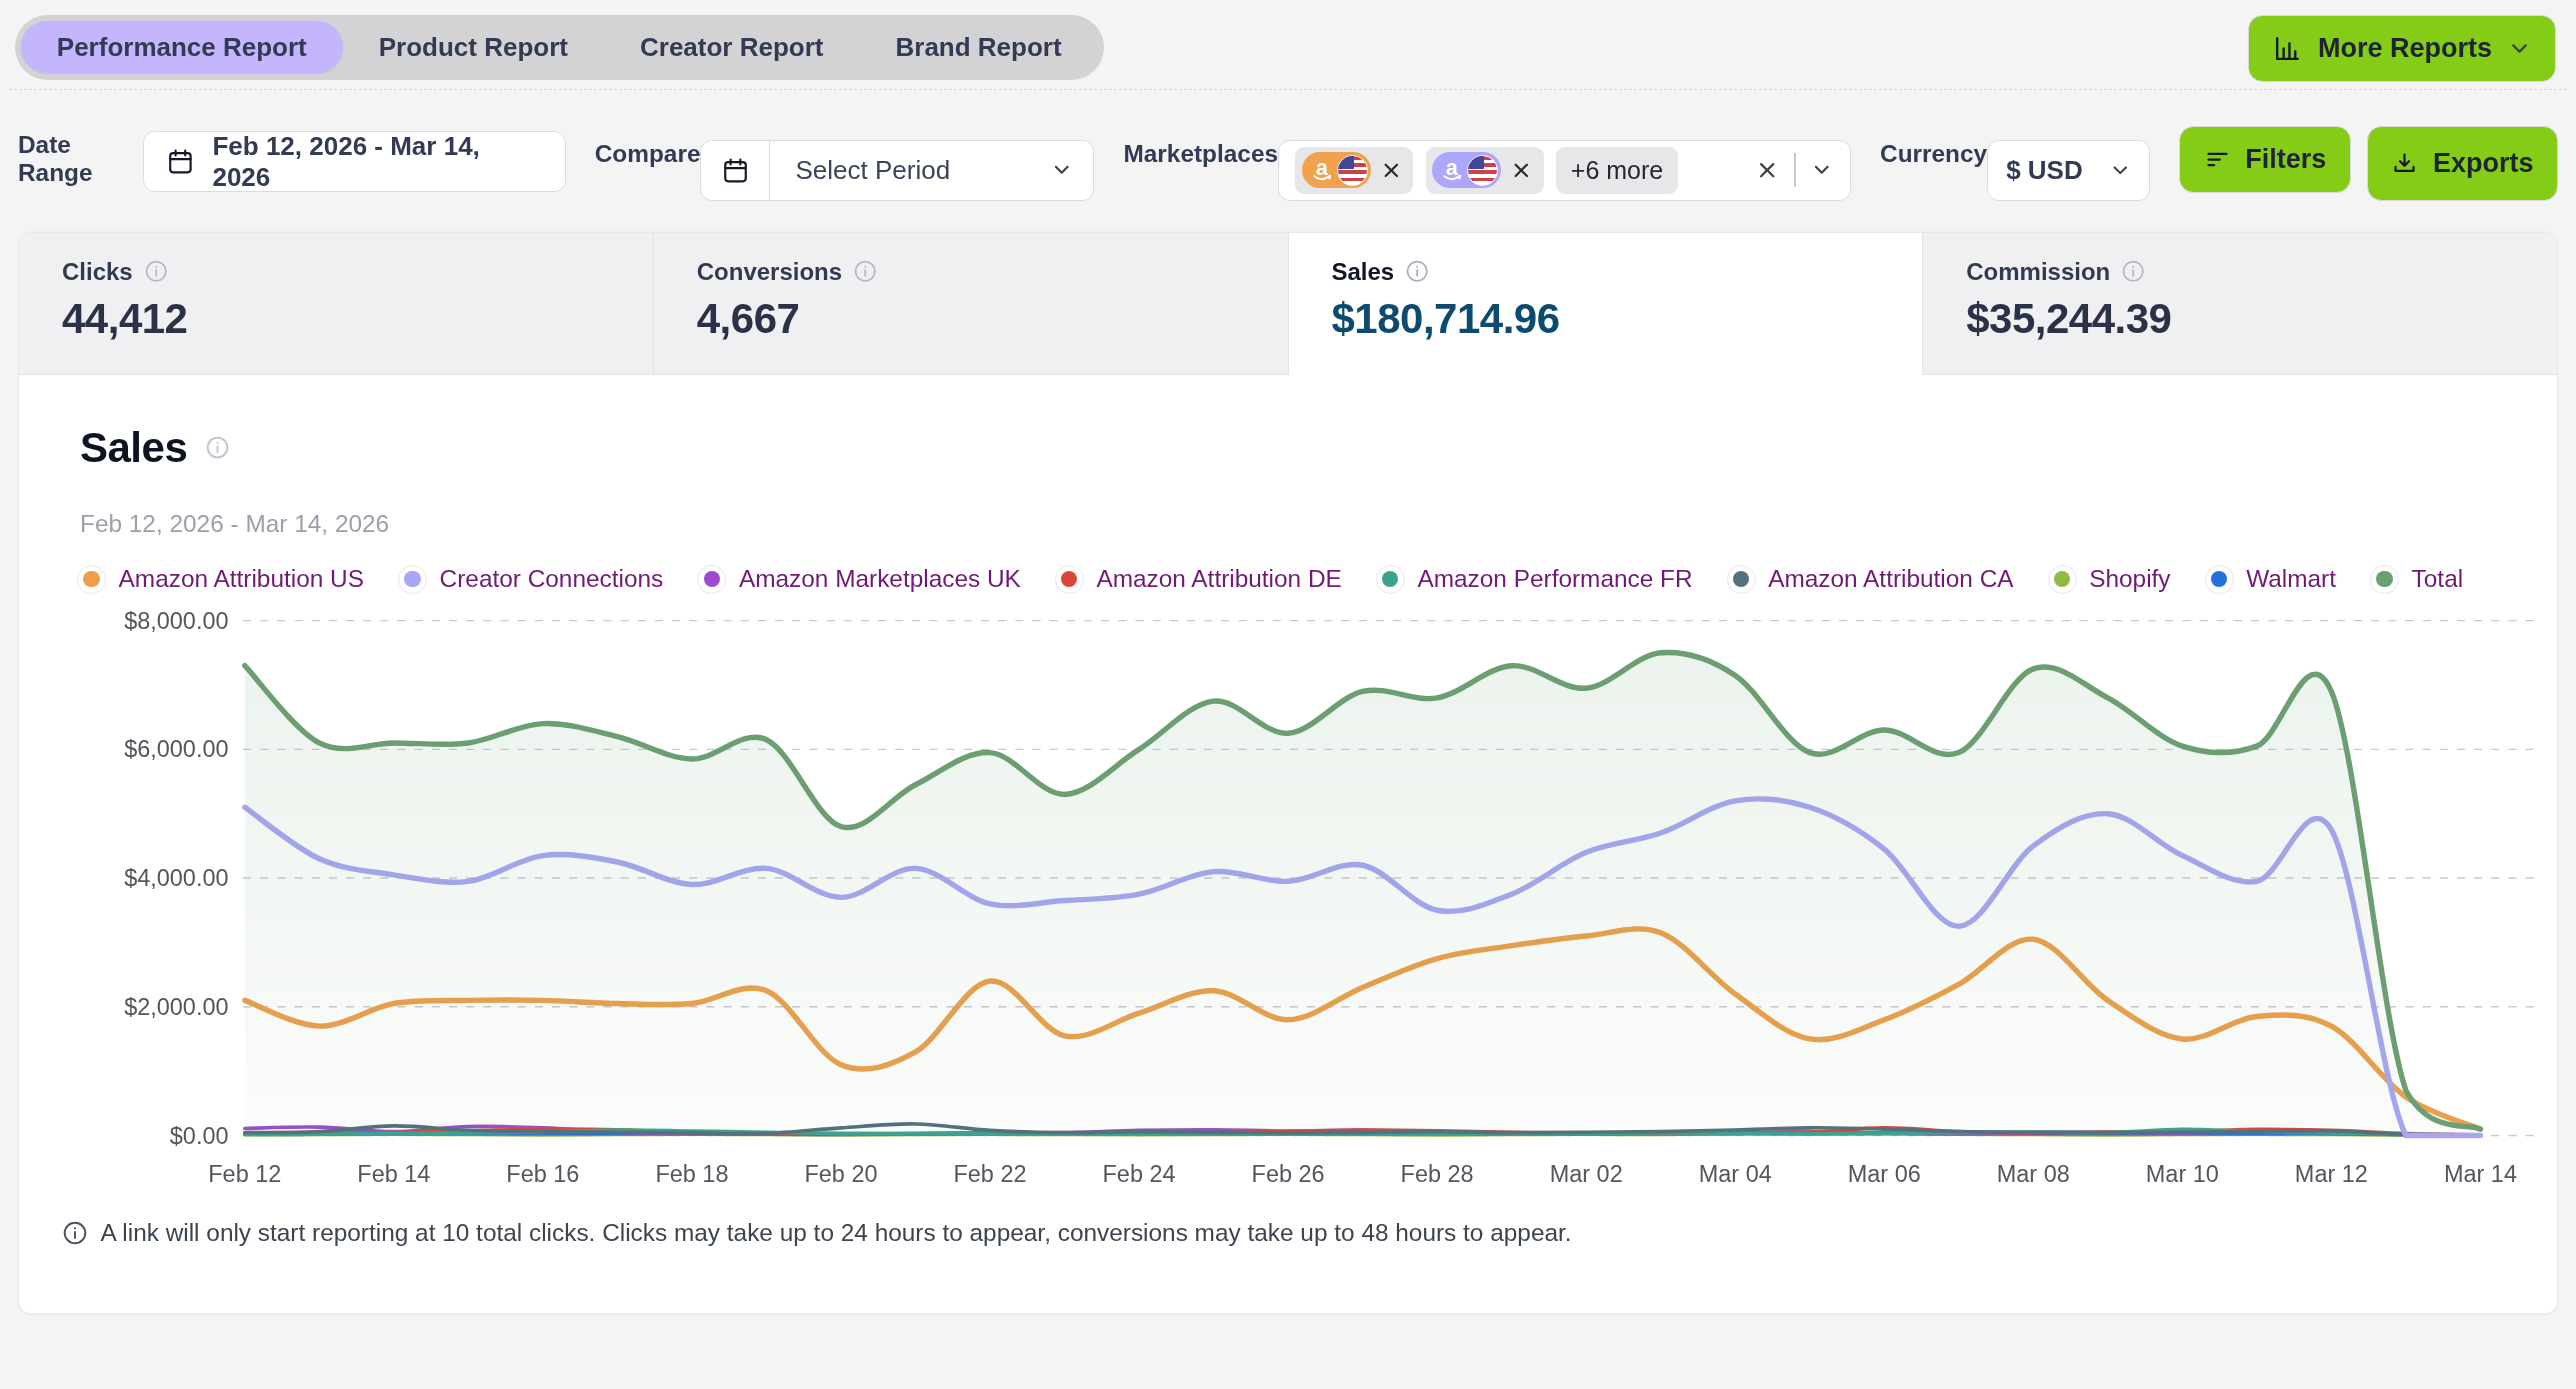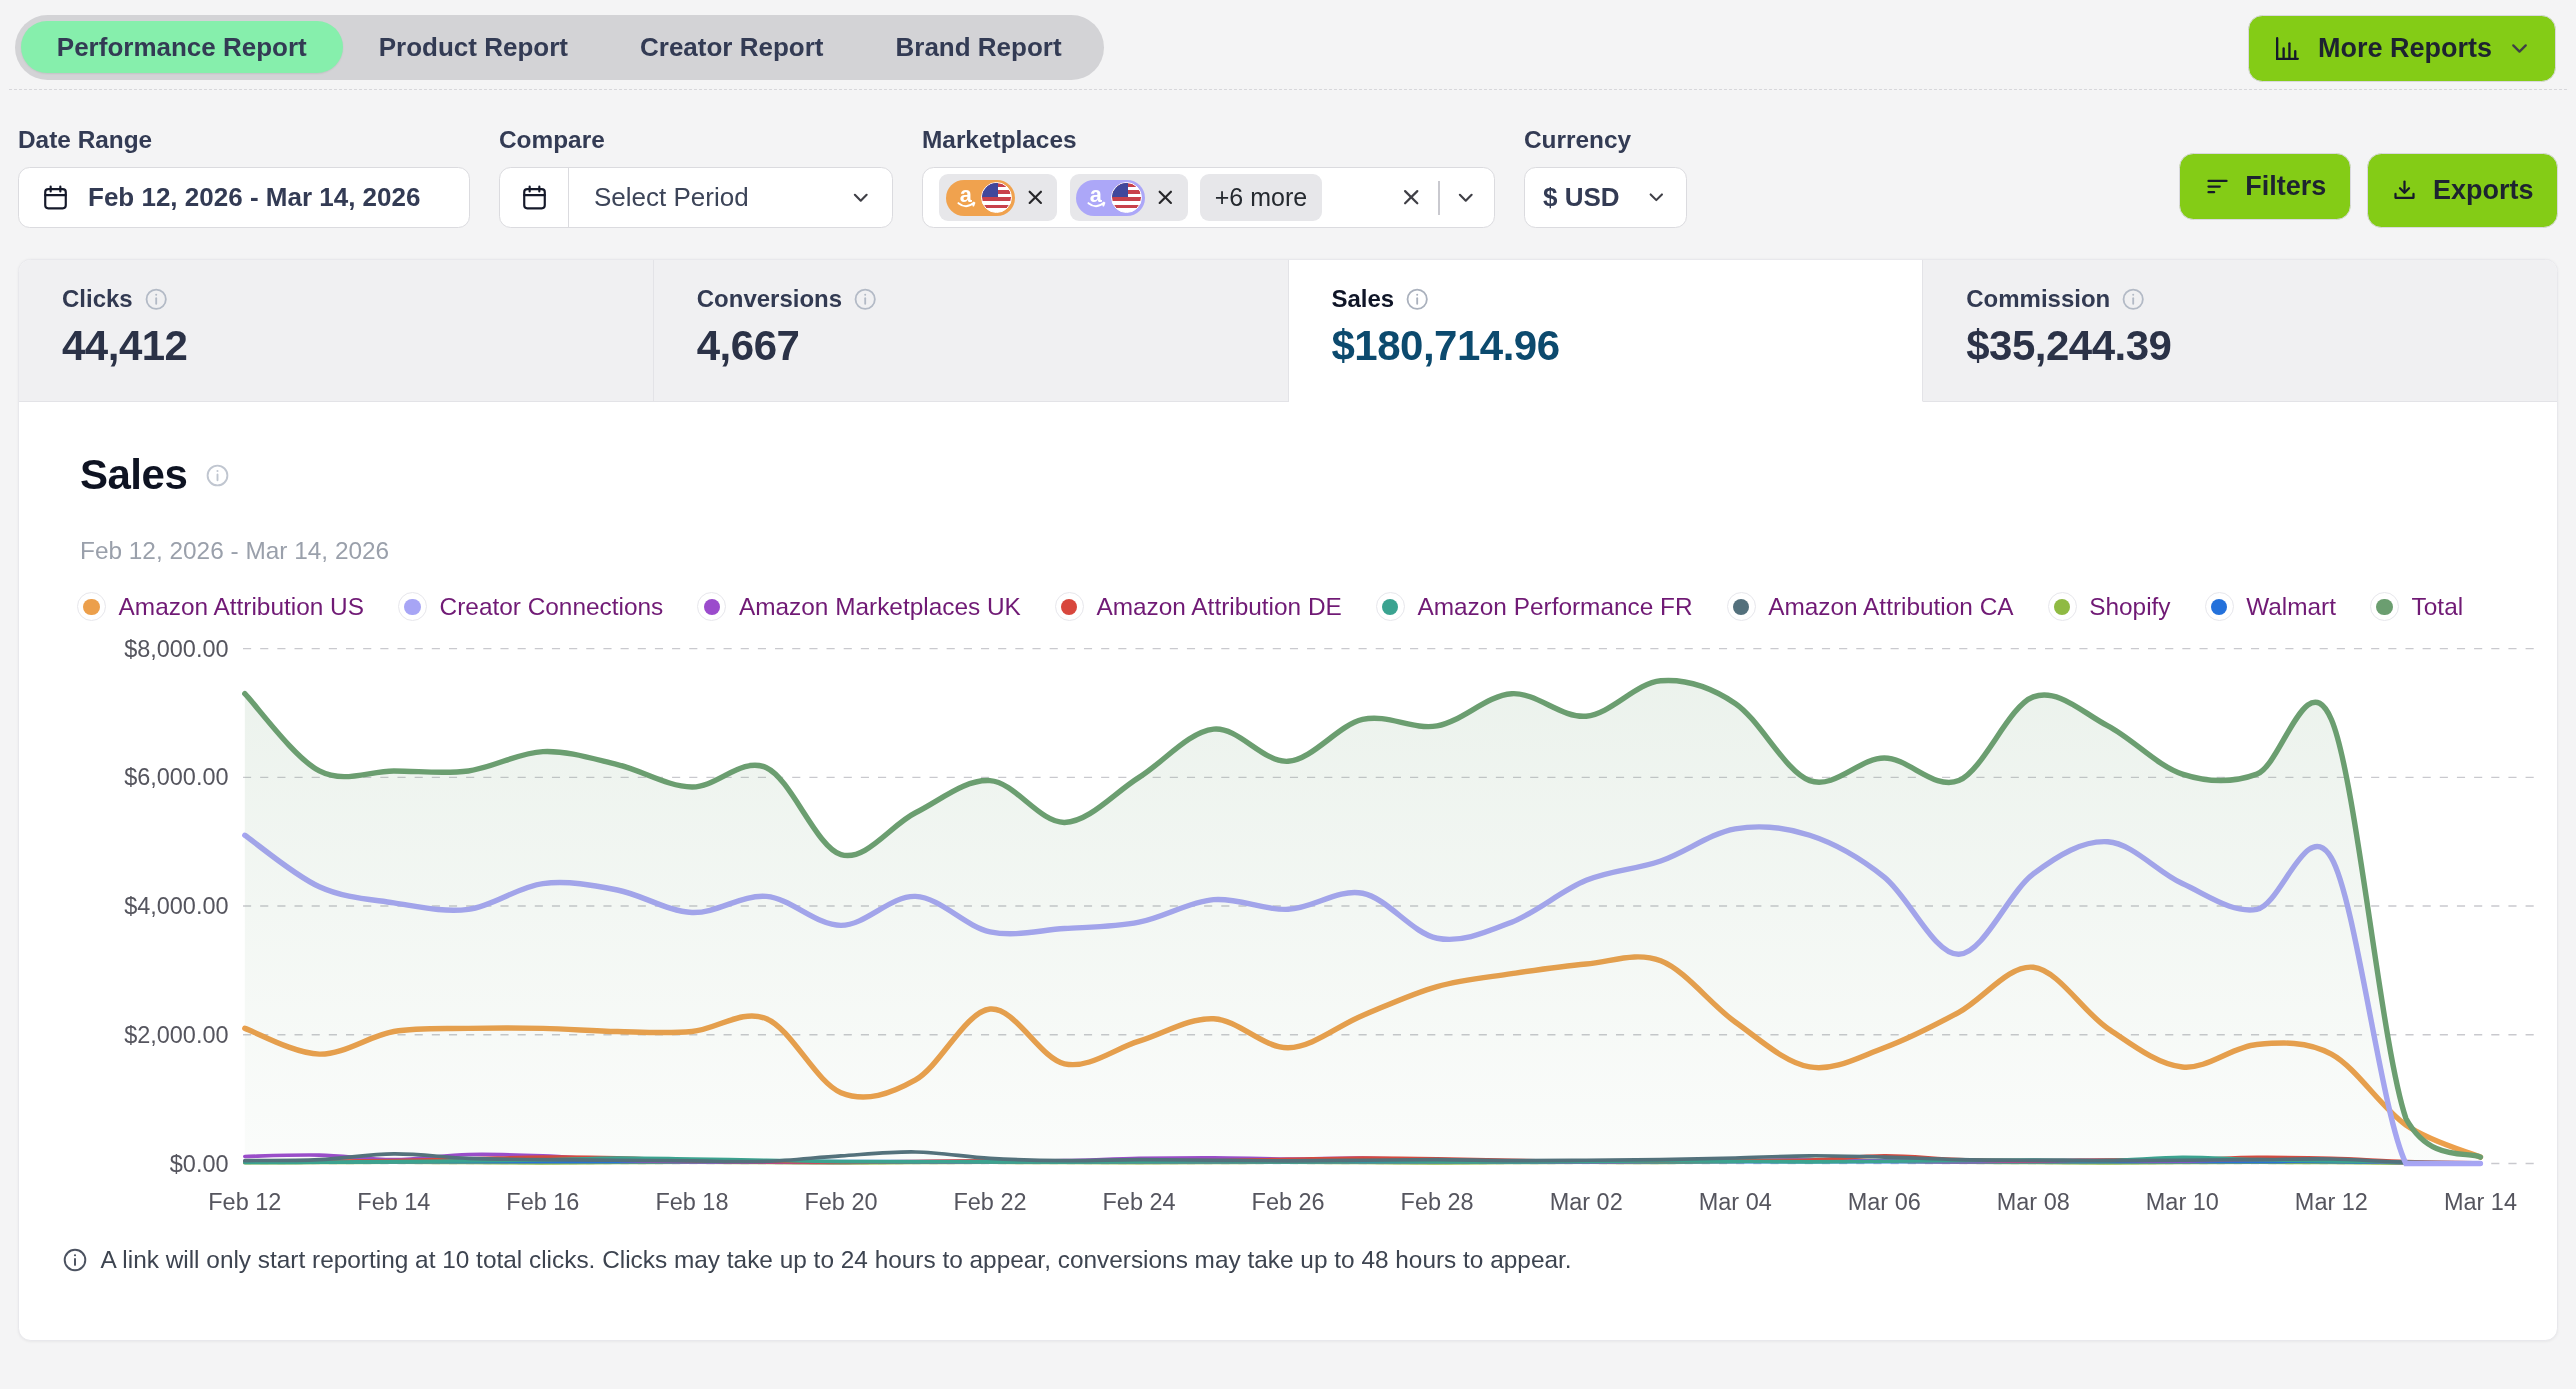--- a/index.html
+++ b/index.html
@@ -4,29 +4,29 @@
 <style>
   html,body{margin:0;padding:0;width:2576px;height:1389px;overflow:hidden;
     background:#f4f4f5;font-family:"Liberation Sans",sans-serif;color:#333b54;}
   *{box-sizing:border-box;}
 
   
   .topbar{display:flex;justify-content:space-between;align-items:flex-start;padding:14.5px 20px 0 14.5px;}
   .tabs{display:inline-flex;align-items:center;background:#d3d3d6;border-radius:33px;padding:6.3px;height:65px;}
   .tab{display:flex;align-items:center;height:52px;padding:0 36px;border-radius:26px;
     font-size:26px;font-weight:700;color:#333b54;cursor:pointer;white-space:nowrap;}
-  .tab.active{background:#86efac;box-shadow:0 0.9px 1.8px rgba(0,0,0,.08);}
+  .tab.active{background:#c4b5fd;box-shadow:0 0.9px 1.8px rgba(0,0,0,.08);}
   .btn{display:inline-flex;align-items:center;gap:14.5px;background:#84cc16;border:1.4px solid #d9d9de;
     border-radius:14.5px;height:67px;padding:0 23.5px;font-size:27px;font-weight:600;color:#1d2330;cursor:pointer;}
 
   .dashed-sep{border-top:1.8px dashed #d7d7db;margin:7.2px 9px 0 9px;}
 
   
   .filter-row{display:flex;align-items:flex-end;padding:0 18px;margin-top:36px;gap:29px;}
-  .fgroup{display:flex;flex-direction:column;}
+  .fgroup{display:flex;flex-direction:row;}
   .flabel{font-size:24.4px;font-weight:600;color:#333b54;margin-bottom:13.5px;}
   .control{display:flex;align-items:center;background:#fff;border:1.4px solid #dbdbdf;border-radius:11.7px;height:61px;
     font-size:26px;color:#333b54;}
   .ctl-date{width:452px;padding:0 22px;gap:18px;font-weight:600;}
   .ctl-compare{width:394px;padding:0;}
   .cal-seg{display:flex;align-items:center;justify-content:center;width:69px;height:100%;border-right:1.4px solid #dbdbdf;}
   .compare-text{margin-left:25px;color:#3c4458;font-weight:500;}
   .ctl-compare .chev{margin-left:auto;margin-right:20px;}
   .ctl-mkts{width:573px;padding:0 16.3px;gap:12.6px;}
   .chip{display:flex;align-items:center;gap:9px;background:#e7e7ea;border-radius:9px;height:47px;padding:0 11px 0 6.3px;cursor:pointer;}

